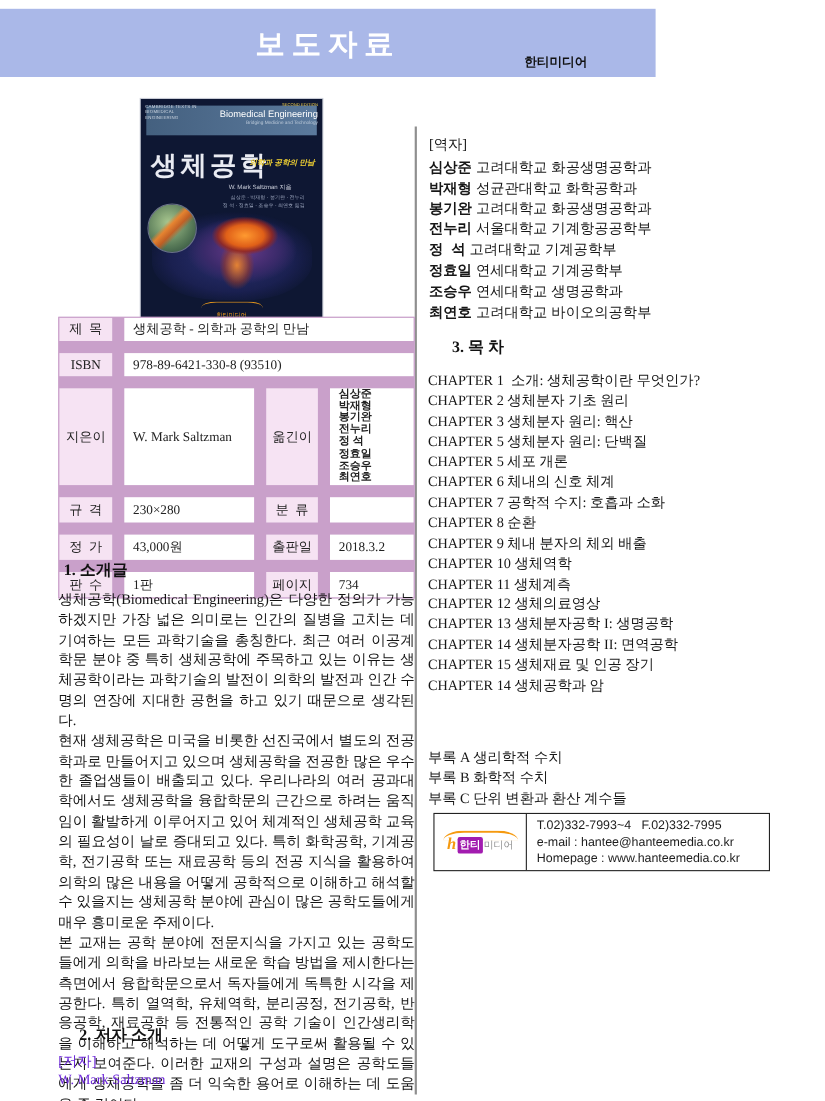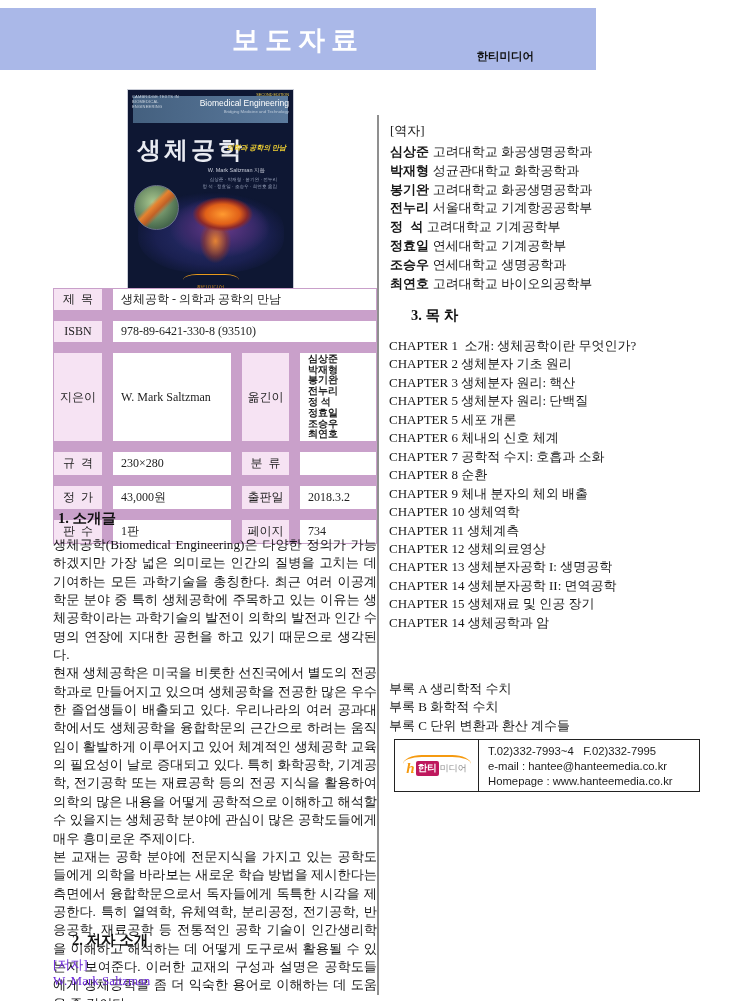--- a/index.html
+++ b/index.html
@@ -88,21 +88,21 @@
   .contact-box { position:absolute; left:394px; top:739px; width:306px; height:53px;
     border:1.5px solid #222; display:flex; background:#fff; }
   .contact-logo { width:84px; border-right:1.5px solid #222; display:flex;
     flex-direction:column; align-items:center; justify-content:center; }
   .logo-arc { width:68px; height:9px; border-top:2px solid #f59a10;
     border-radius:100% 100% 0 0 / 360% 360% 0 0; }
   .logo-row { display:flex; align-items:center; margin-top:-4px; }
   .logo-h { font-family:"Liberation Serif",serif; font-style:italic; font-weight:bold;
     font-size:15px; color:#f59a10; margin-right:1px; }
   .logo-hanti { font-family:Liberation Sans, sans-serif; font-size:9.5px; font-weight:bold;
-    color:#fff; background:#be185d; padding:1px 2px; border-radius:2px; }
+    color:#fff; background:#a21caf; padding:1px 2px; border-radius:2px; }
   .logo-media { font-family:"Liberation Sans",sans-serif; font-size:9px; color:#8a8a8a; margin-left:1px; }
   .contact-text { flex:1; padding:4px 0 0 9px; font-family:"Liberation Sans","DejaVu Sans",sans-serif;
     font-size:11.3px; line-height:15px; color:#1c1c1c; }
   .contact-text div { white-space:pre; }
 </style>
 </head>
 <body>
 
 <div class="page">
 

